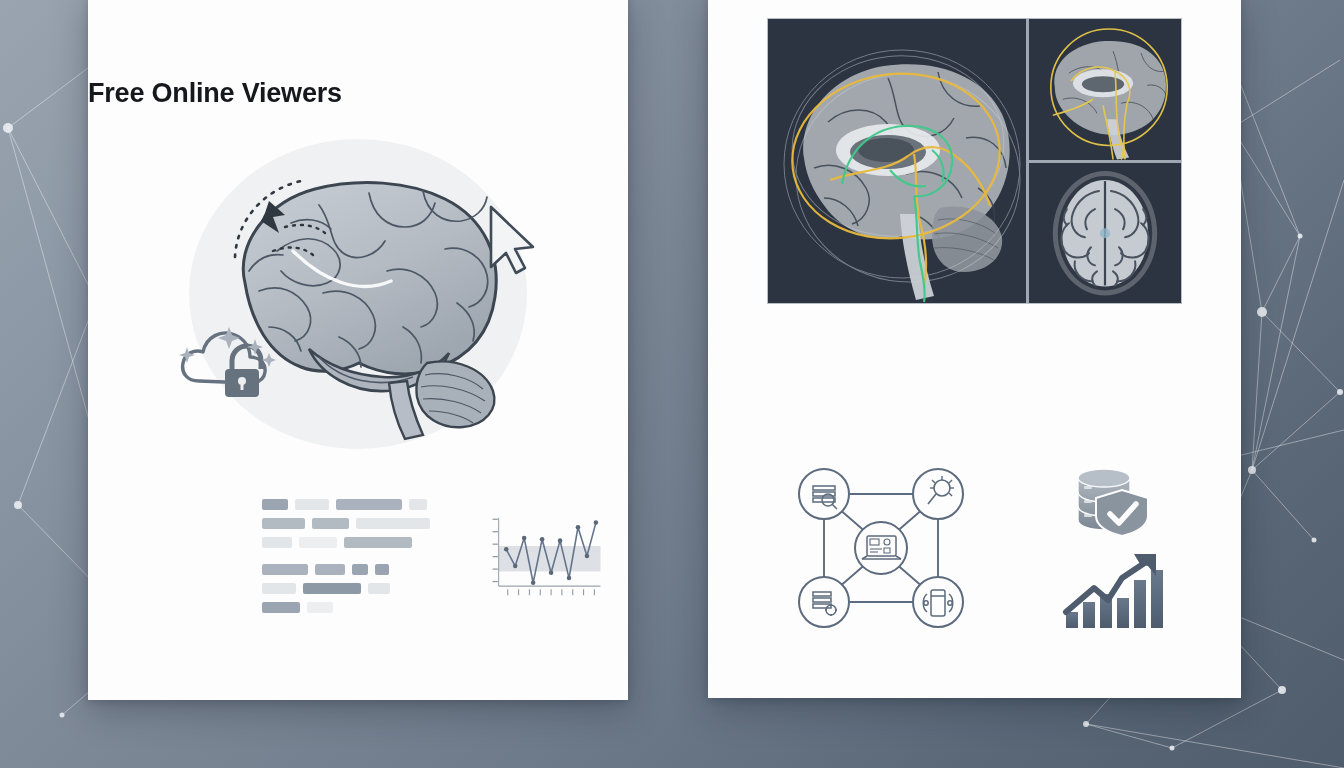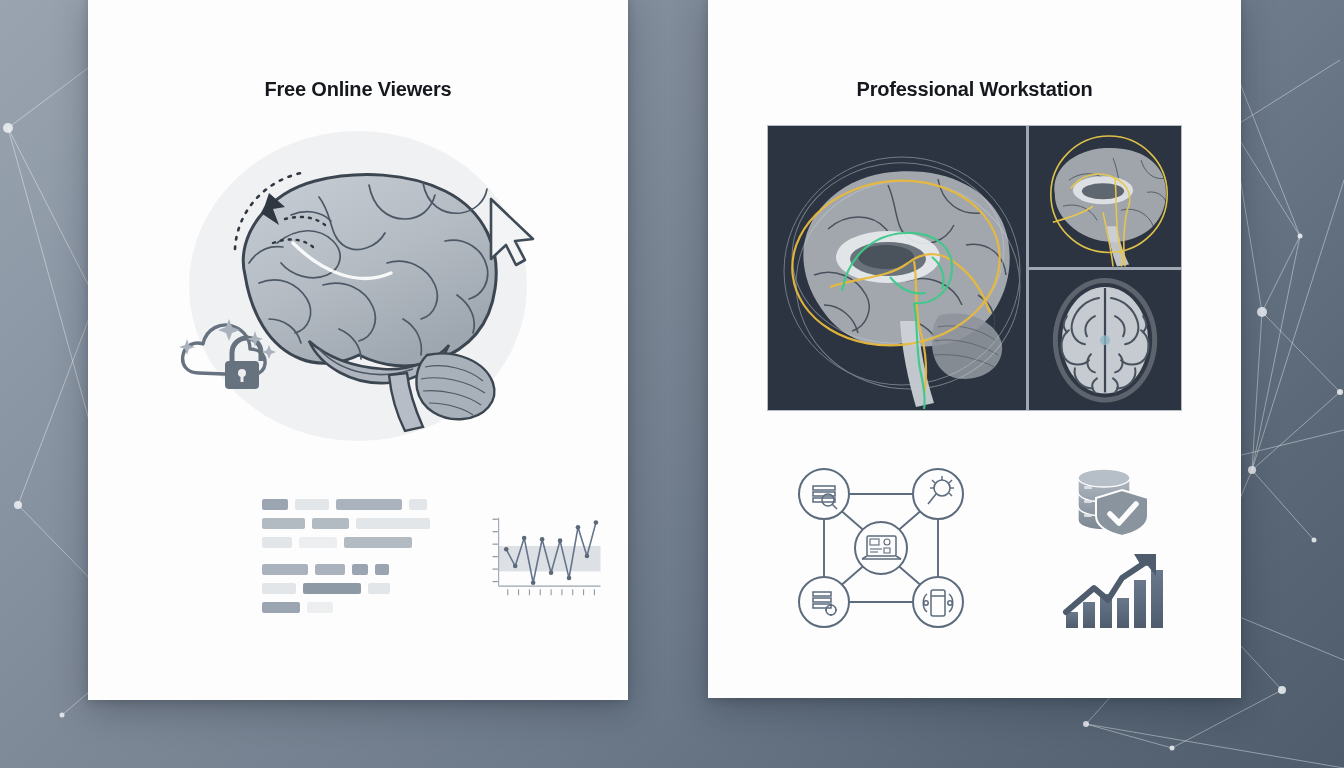--- a/index.html
+++ b/index.html
@@ -18,22 +18,21 @@
     position:absolute;
     background:#fdfdfd;
     box-shadow:0 10px 34px rgba(20,28,40,.30), 0 2px 8px rgba(20,28,40,.18);
     overflow:hidden;
     z-index:2;
   }
   #card-left  { left:88px;  top:-6px; width:540px; height:706px; }
   #card-right { left:708px; top:-6px; width:533px; height:704px; }
 
   .card-title {
-    text-align:center;
-    font-size:20px;
+    font-size:27px;
     font-weight:700;
     color:#15181c;
     letter-spacing:-.2px;
     margin-top:84px;
   }
   #card-right .card-title { margin-top:84px; }
 
   
   .hero-left {
     position:relative;
@@ -308,21 +307,20 @@
           <circle cx="130.2" cy="56.4" r="3"></circle>
           <circle cx="142" cy="12.400000000000006" r="3"></circle>
         </g>
     </svg>
 
   </div>
 </section>
 
 <section class="card" id="card-right">
 
-  <h2 class="card-title">Professional Workstation</h2>
 
   <div class="viewport">
 
     <div class="vp-cell vp-main">
       <svg viewBox="0 0 258 286" preserveAspectRatio="xMidYMid slice">
         <rect width="258" height="286" fill="#2b3440"></rect>
 
         <path d="M36 140 C30 96 66 56 116 48 C168 40 216 58 234 96
                  C250 132 240 176 214 200 C192 220 160 226 134 218
                  C108 226 76 214 58 190 C44 172 38 156 36 140 Z" fill="#a9aeb4" opacity=".95"></path>

